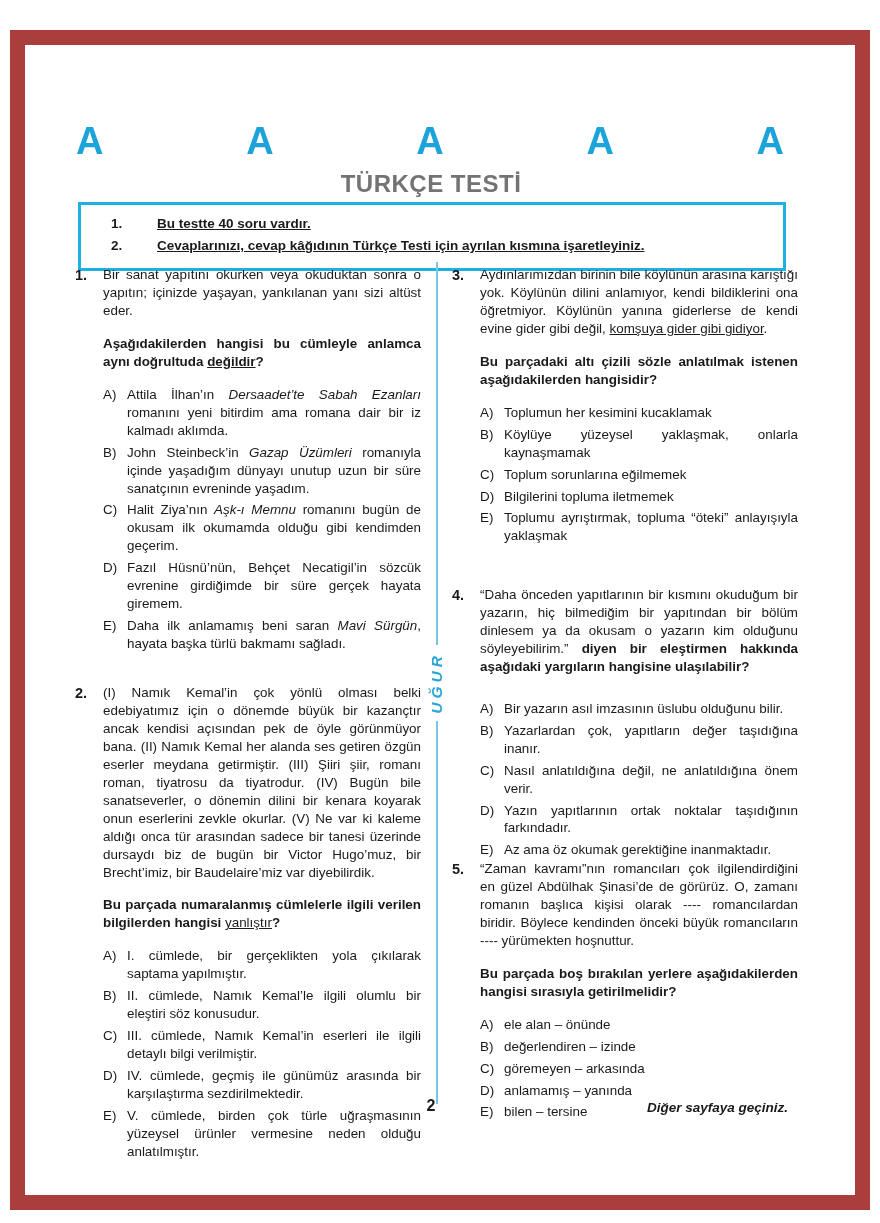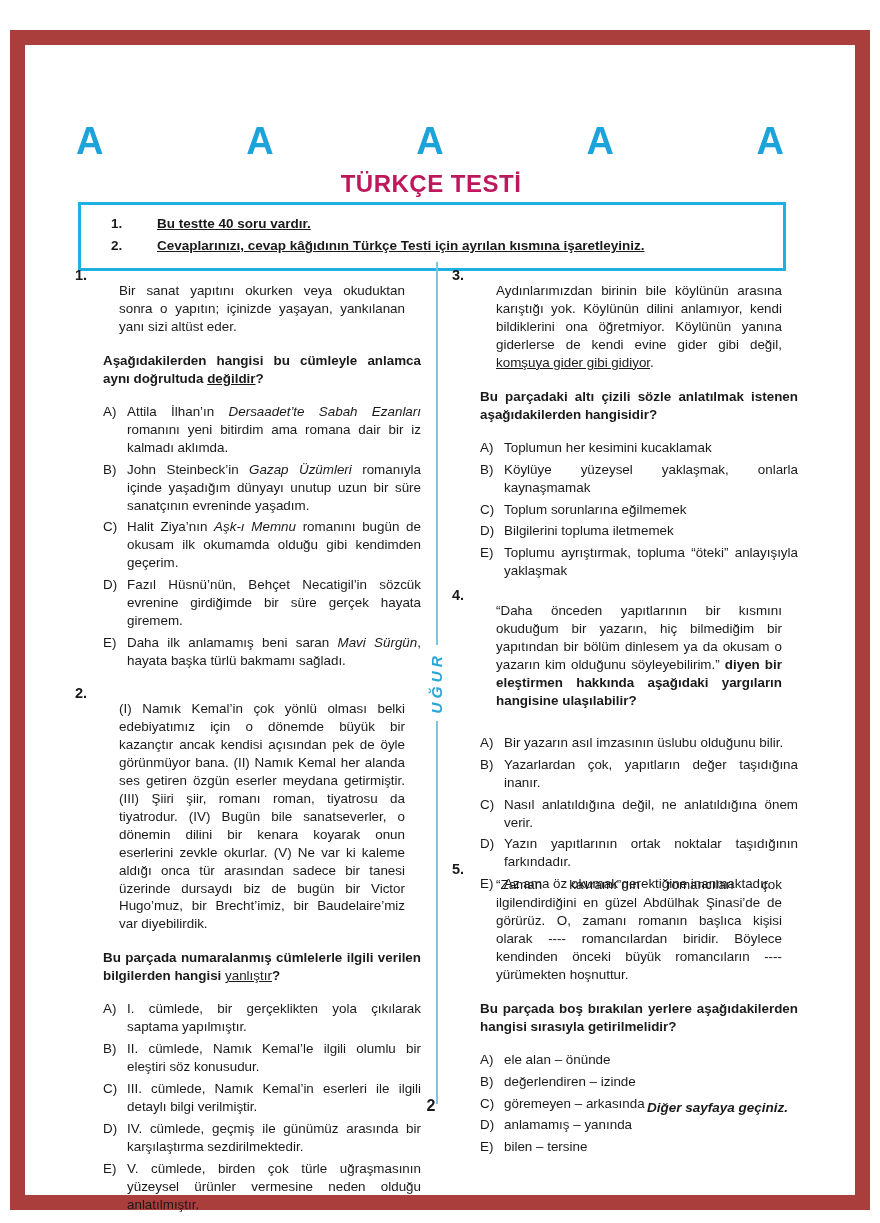--- a/index.html
+++ b/index.html
@@ -21,40 +21,40 @@
   .letters{
     position:absolute;left:76px;right:96px;top:122px;
     display:flex;justify-content:space-between;
   }
   .letters .A{
     color:#1ba3da;font-weight:bold;font-size:38px;line-height:1;
   }
   
   .title{
     position:absolute;left:75px;width:712px;top:170px;
-    text-align:center;font-weight:bold;font-size:24px;letter-spacing:.5px;color:#be185d;
+    text-align:center;font-weight:bold;font-size:24px;letter-spacing:.5px;color:#737373;
   }
   
   .instr-box{
     position:absolute;left:78px;top:202px;width:708px;box-sizing:border-box;
     border:3px solid #1fb0e2;background:#fff;
     padding:8px 12px 10px 30px;
   }
   .instr-row{display:flex;font-weight:bold;font-size:13.5px;line-height:1.65;}
   .instr-num{width:46px;flex:0 0 46px;}
   .instr-text{flex:1;text-decoration:underline;}
   
   .question{
     position:absolute;width:346px;
     display:grid;grid-template-columns:26px 1fr;column-gap:2px;
     font-size:13.4px;line-height:1.34;
   }
   .qnum{font-weight:bold;font-size:14.5px;}
   .qbody{min-width:0;}
-  .passage{margin:16px;text-align:justify;}
+  .passage{margin:0;text-align:justify;}
   .stem{margin:15px 0 0 0;font-weight:bold;text-align:justify;}
   .stem:empty{display:none;}
   .options{margin-top:15px;}
   .option{display:grid;grid-template-columns:24px 1fr;margin-bottom:4px;}
   .olet{}
   .otext{text-align:justify;min-width:0;}
   
   .divider{
     position:absolute;left:429px;top:262px;height:842px;width:16px;
     display:flex;flex-direction:column;align-items:center;

